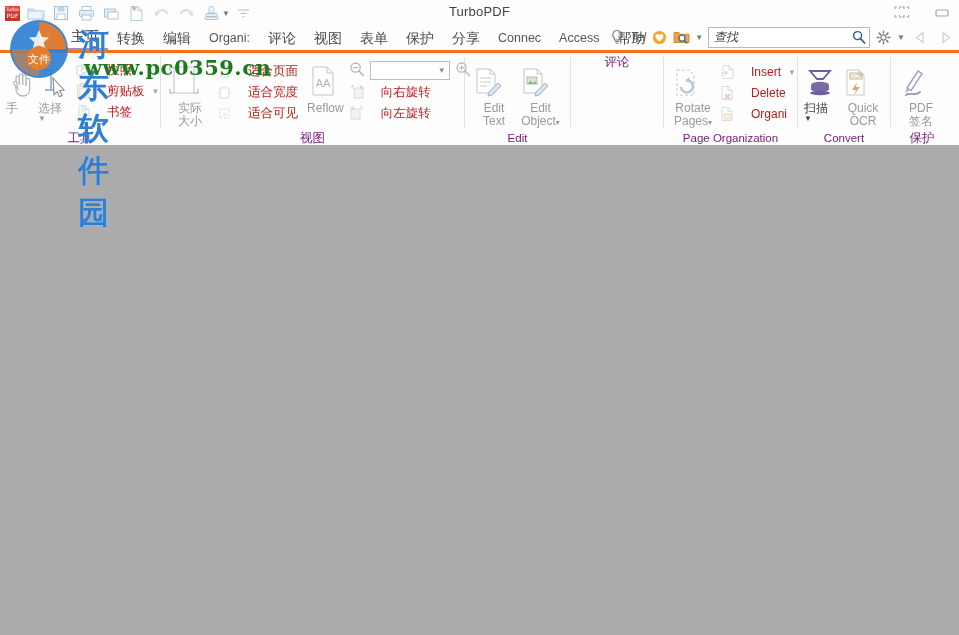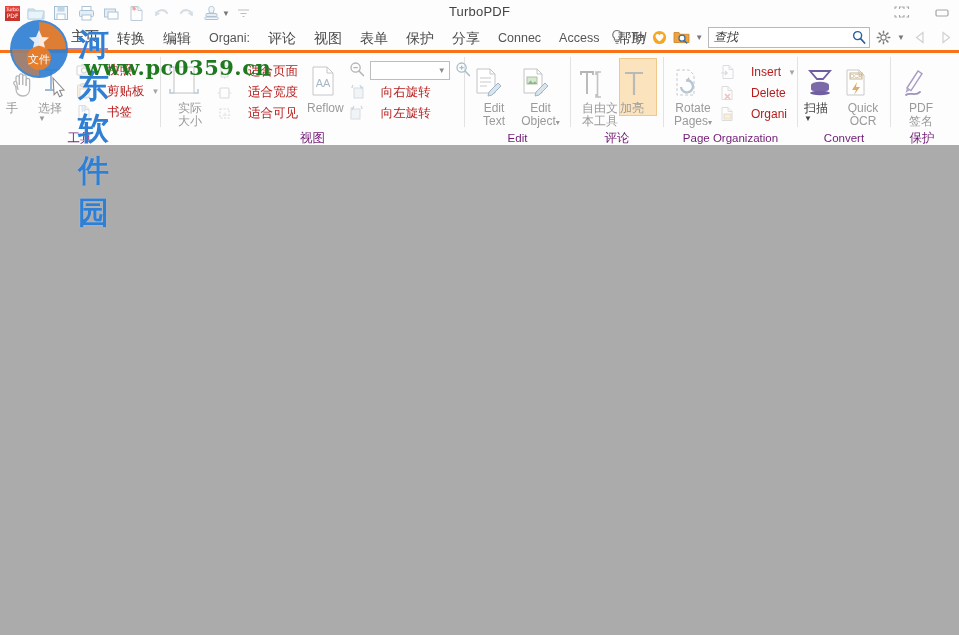--- a/index.html
+++ b/index.html
@@ -490,41 +490,20 @@
             </svg>
           </span>
           <span class="cap two">Edit<br>Object<span class="drop" style="display:inline">▾</span></span>
         </div>
       </div>
       <div class="group-label">Edit</div>
     </div>
     <div class="group-div"></div>
 
     <div class="group" style="width:92px">
-      <div class="group-body" style="justify-content:center">
-        <div class="big" style="width:42px">
-          <span class="glyph">
-            <svg width="30" height="32" viewBox="0 0 30 32">
-              <path d="M4 7V4h12v3" fill="none" stroke="#b4b4b4" stroke-width="1.8"></path>
-              <path d="M10 4v22" stroke="#b4b4b4" stroke-width="1.8"></path>
-              <path d="M19 7V4h3M19 26v3h3M20.5 4v25" fill="none" stroke="#c2c2c2" stroke-width="1.6"></path>
-              <path d="M24 4h-3M24 29h-3" stroke="#c2c2c2" stroke-width="1.6"></path>
-            </svg>
-          </span>
-          <span class="cap two">自由文<br>本工具</span>
-        </div>
-        <div class="big highlight-sel" style="width:40px;padding-top:1px">
-          <span class="glyph">
-            <svg width="28" height="32" viewBox="0 0 28 32">
-              <path d="M5 5h18M14 5v22" stroke="#b9b9b9" stroke-width="2.2" fill="none"></path>
-            </svg>
-          </span>
-          <span class="cap">加亮</span>
-        </div>
-      </div>
       <div class="group-label cn">评论</div>
     </div>
     <div class="group-div"></div>
 
     <div class="group" style="width:133px">
       <div class="group-body">
         <div class="big" style="width:52px">
           <span class="glyph">
             <svg width="32" height="34" viewBox="0 0 32 34">
               <path d="M7 4h12l5 5v20H7z" fill="none" stroke="#c9c9c9" stroke-dasharray="3 2"></path>

